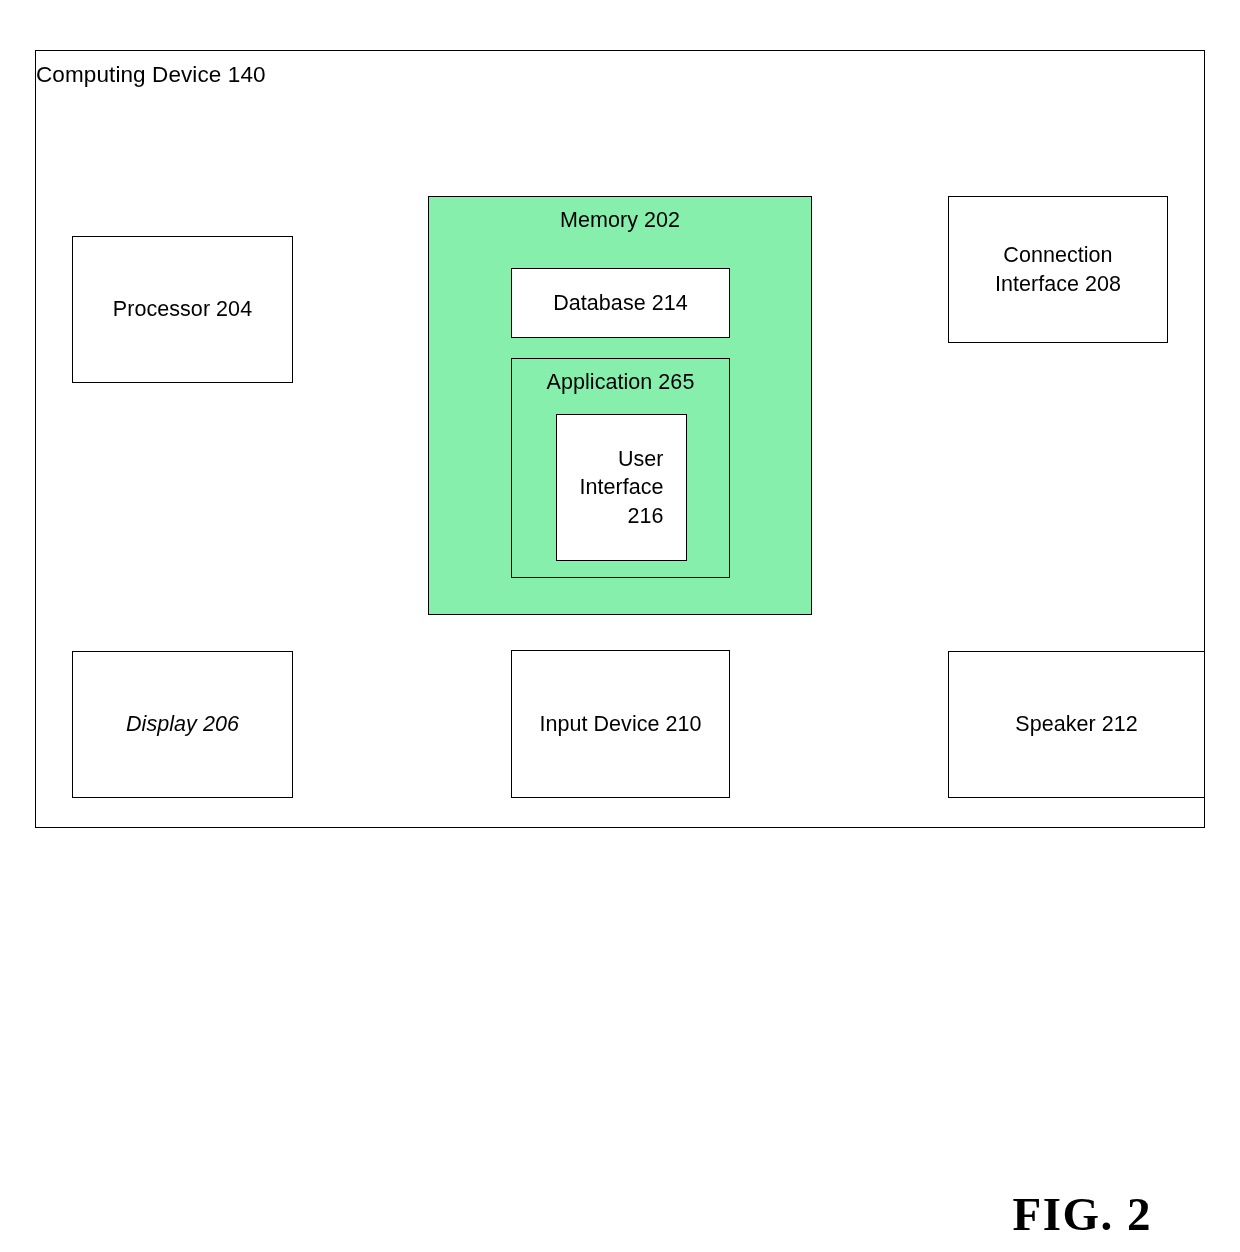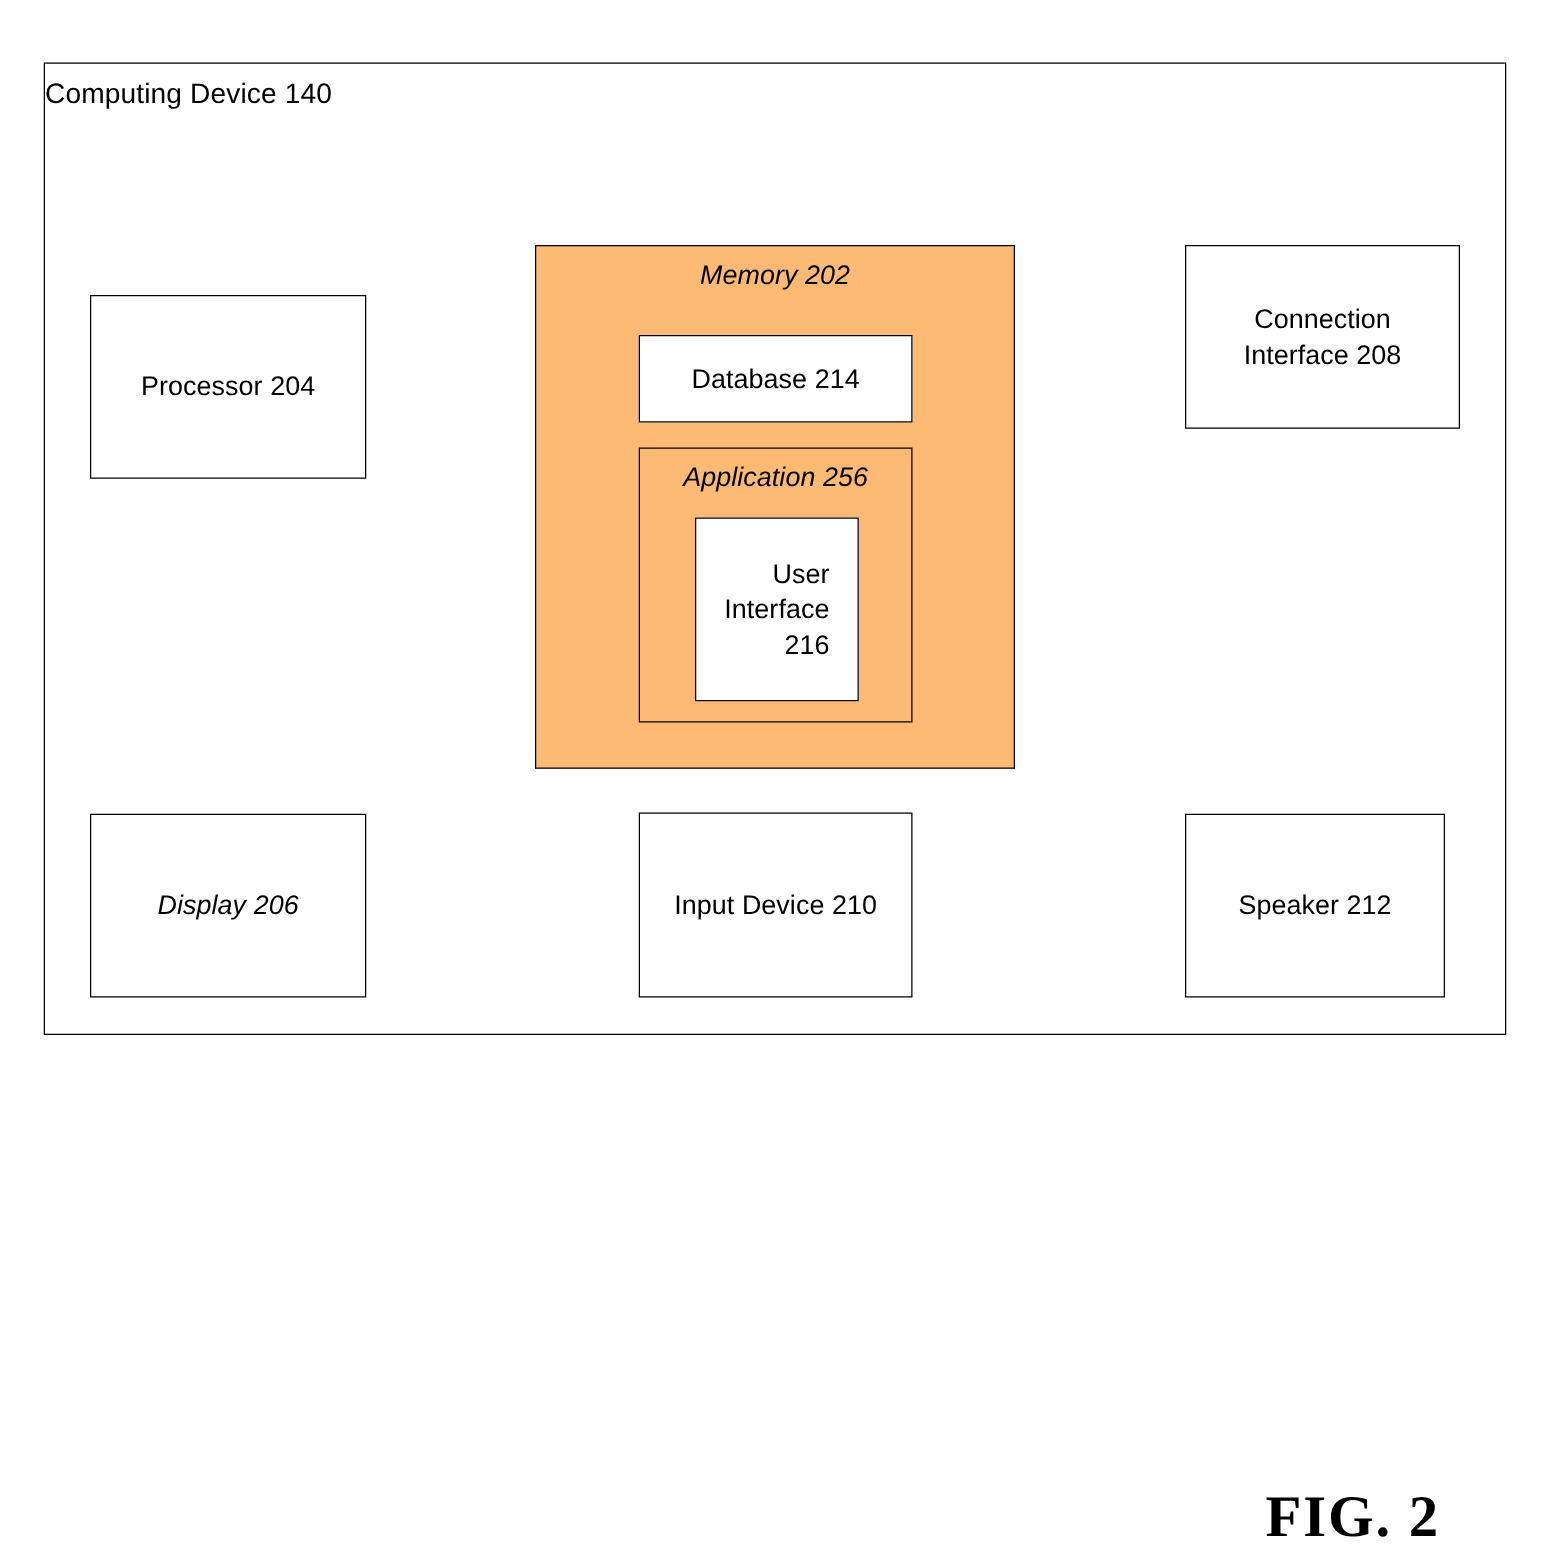--- a/index.html
+++ b/index.html
@@ -53,41 +53,40 @@
     font-size: 21.5px;
     line-height: 1.32;
     letter-spacing: 0.05px;
     padding: 0 6px;
     white-space: pre-line;
   }
 
   
   .box-container {
     border: 1.6px solid #000000;
-    background: #fdba74;
-    font-style: italic;
+    background: #86efac;
   }
   .container-title {
     position: absolute;
     left: 0;
     right: 0;
     top: 10px;
     text-align: center;
     font-size: 21.5px;
     line-height: 1.3;
     letter-spacing: 0.05px;
     white-space: nowrap;
   }
 
   
   #processor-box         { left: 72px;  top: 196px; width: 221px; height: 147px; margin-top: 40px; }
   #connection-box        { left: 948px; top: 196px; width: 220px; height: 147px; }
   #display-box           { left: 72px;  top: 651px; width: 221px; height: 147px; font-style: italic; }
   #input-device-box      { left: 511px; top: 650px; width: 219px; height: 148px; align-items: center; }
-  #speaker-box           { left: 948px; top: 651px; width: 208px; height: 147px; justify-content: center; }
+  #speaker-box           { left: 948px; top: 651px; width: 257px; height: 147px; justify-content: center; }
 
   #memory-box            { left: 428px; top: 196px; width: 384px; height: 419px; }
   #database-box          { left: 511px; top: 268px; width: 219px; height: 70px; }
   #application-box       { left: 511px; top: 358px; width: 219px; height: 220px; }
   #user-interface-box    { left: 556px; top: 414px; width: 131px; height: 147px; text-align: right; }
 
   
 
   
   .fig-label {
@@ -118,21 +117,21 @@
 
 <div class="abs box-container" id="memory-box">
   <div class="container-title">Memory 202</div>
 </div>
 
 <div class="abs box" id="database-box">
   <span class="box-label">Database 214</span>
 </div>
 
 <div class="abs box-container" id="application-box">
-  <div class="container-title">Application 256</div>
+  <div class="container-title">Application 265</div>
 </div>
 
 <div class="abs box" id="user-interface-box">
   <span class="box-label">User
 Interface
 216</span>
 </div>
 
 <div class="abs box" id="input-device-box">
   <span class="box-label">Input Device 210</span>

